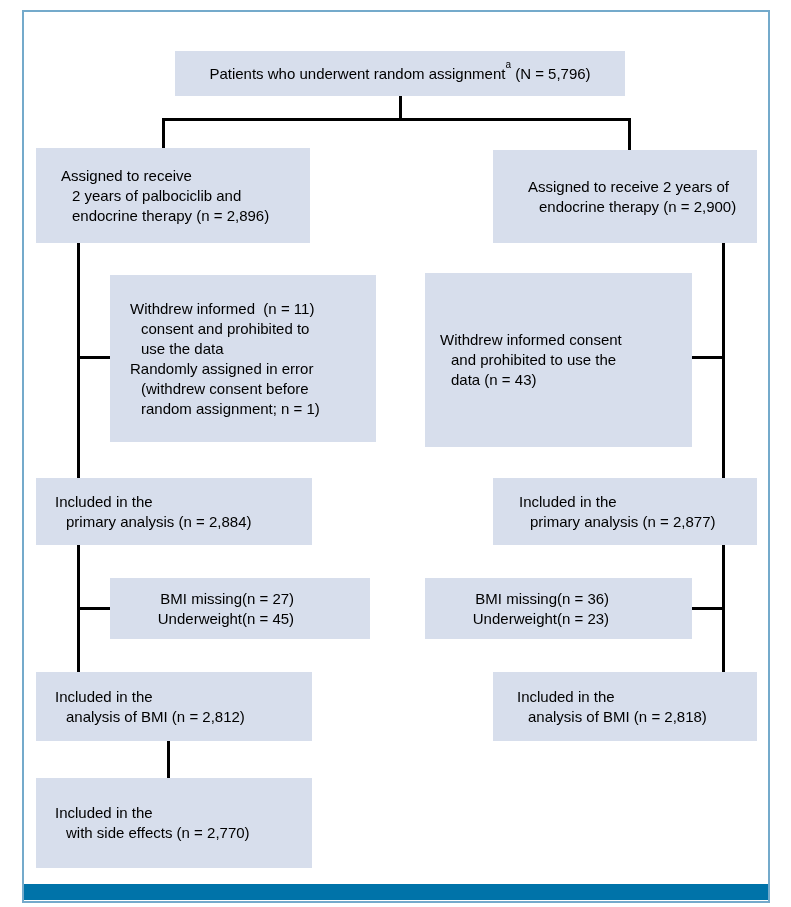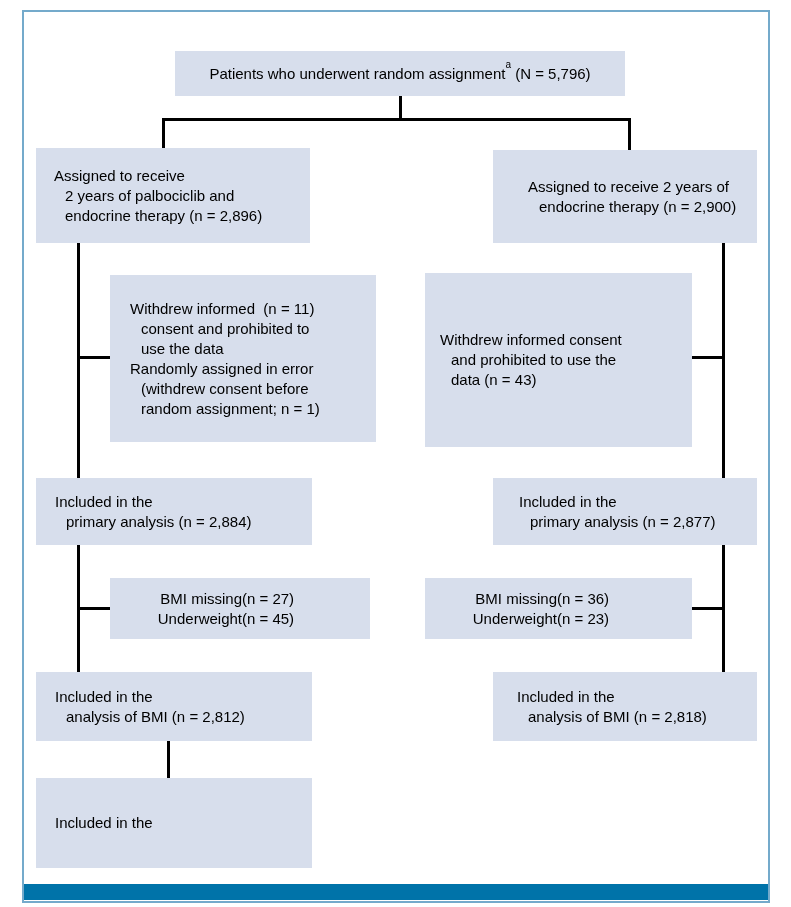--- a/index.html
+++ b/index.html
@@ -72,21 +72,21 @@
 
   <div class="line" style="left:722px; top:243px; width:3px; height:235px;"></div>
   <div class="line" style="left:691px; top:356px; width:34px; height:3px;"></div>
   <div class="line" style="left:722px; top:545px; width:3px; height:127px;"></div>
   <div class="line" style="left:691px; top:607px; width:34px; height:3px;"></div>
 
   <div class="box center" style="left:175px; top:35px; width:450px; height:45px;margin-top:16px;">
     <div class="ln"><span>Patients who underwent random assignment</span><sup class="fn">a</sup><span> (N = 5,796)</span></div>
   </div>
 
-  <div class="box" style="left:36px; top:148px; width:274px; height:95px; padding-left:18px;">
+  <div class="box" style="left:36px; top:148px; width:274px; height:95px; padding-left:25px;">
     <div class="ln">Assigned to receive</div>
     <div class="ln ind">2 years of palbociclib and</div>
     <div class="ln ind">endocrine therapy (n = 2,896)</div>
   </div>
 
   <div class="box" style="left:493px; top:150px; width:264px; height:93px; padding-left:35px;">
     <div class="ln">Assigned to receive 2 years of</div>
     <div class="ln ind">endocrine therapy (n = 2,900)</div>
   </div>
 
@@ -142,15 +142,16 @@
     <div class="ln ind">analysis of BMI (n = 2,812)</div>
   </div>
 
   <div class="box" style="left:493px; top:672px; width:264px; height:69px; padding-left:24px;">
     <div class="ln">Included in the</div>
     <div class="ln ind">analysis of BMI (n = 2,818)</div>
   </div>
 
   <div class="box" style="left:36px; top:778px; width:276px; height:90px; padding-left:19px;">
     <div class="ln">Included in the</div>
+    <div class="ln ind">with side effects (n = 2,770)</div>
   </div>
 
 </div>
 
 </body></html>

